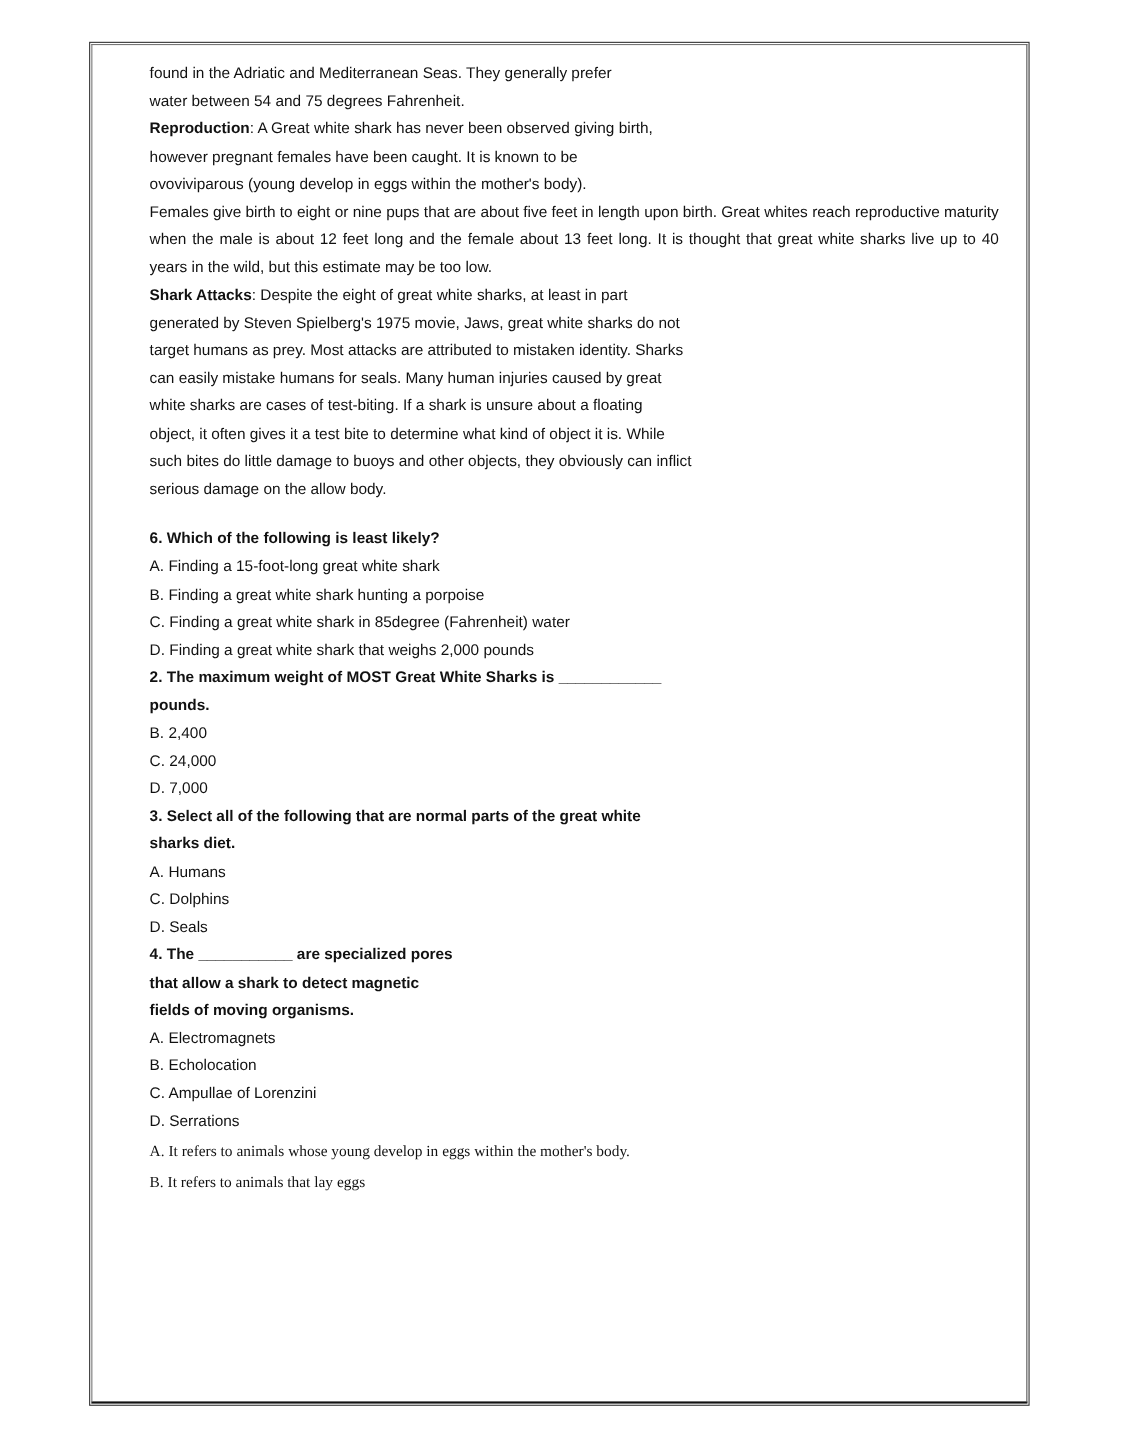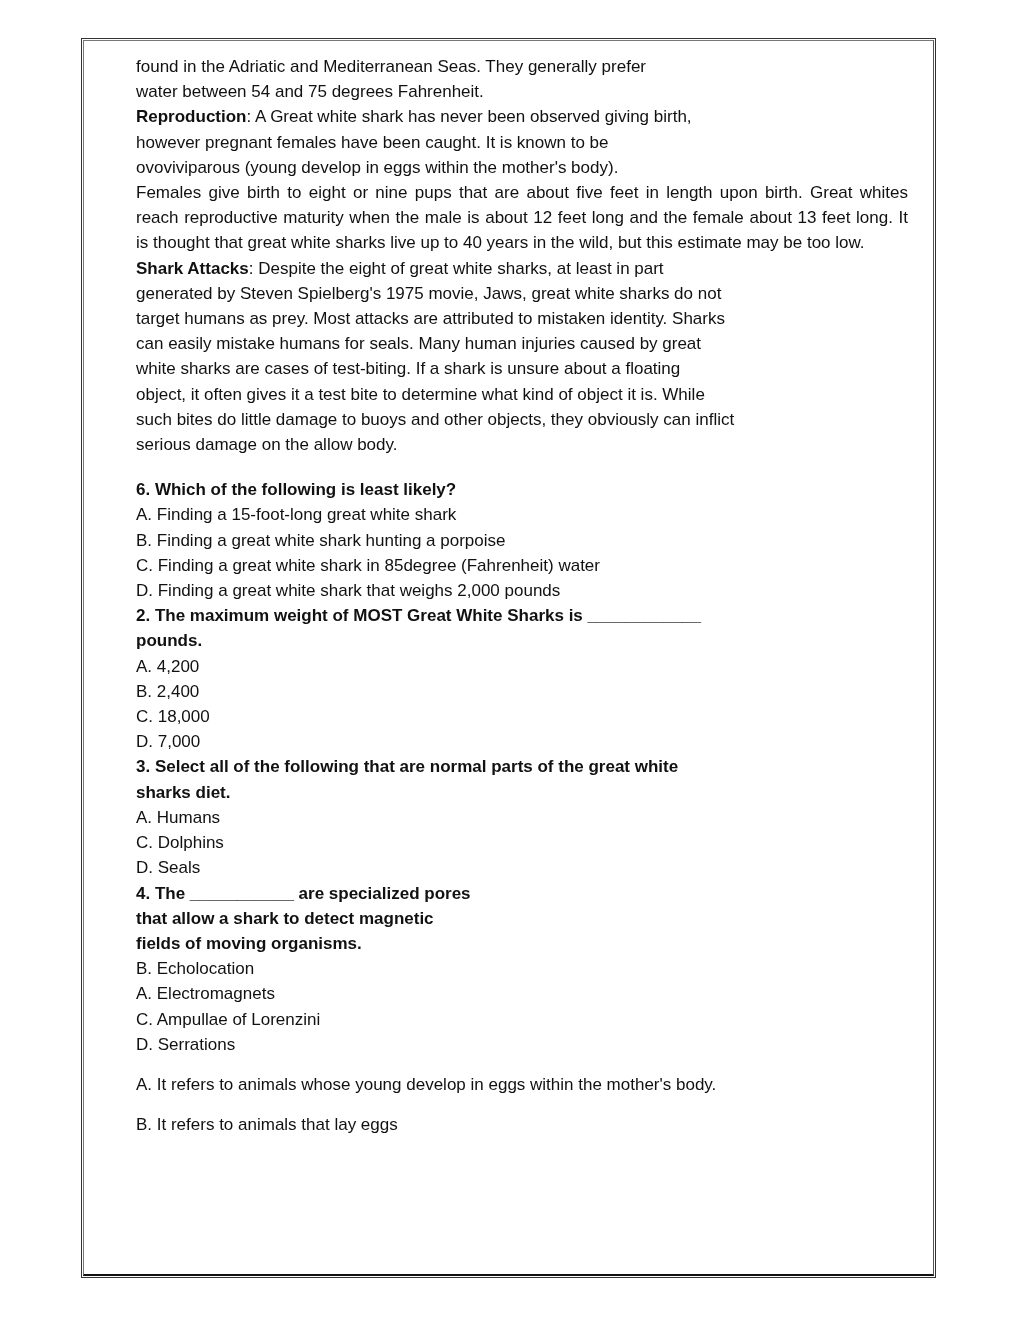--- a/index.html
+++ b/index.html
@@ -7,29 +7,29 @@
   .frame {
     position: absolute; left: 81px; top: 38px; width: 855px; height: 1240px;
     border: 1px solid #333; box-sizing: border-box;
   }
   .frame::before {
     content: ""; position: absolute; left: 1px; top: 1px; right: 1px; bottom: 1px;
     border: 1px solid #777; border-bottom: 2px solid #111; border-right: 1px solid #555;
   }
   .content {
     position: absolute; left: 136px; top: 54px; width: 780px;
-    font-size: 17px; line-height: 25.2px;
+    font-size: 14px; line-height: 25.2px;
   }
   .line { white-space: nowrap; }
   .justify { text-align: justify; text-align-last: left; white-space: normal; width: 772px; }
   .b { font-weight: bold; }
   .gap { height: 20px; }
   .q { font-weight: bold; }
   .opt { }
-  .opt.tall { margin-top: 15px; margin-bottom: 3px; }
+  .opt.tall { margin-top: 3px; margin-bottom: 3px; font-family: Liberation Serif, serif; }
 </style>
 </head>
 <body>
 
 <div class="frame"></div>
 
 <div class="content">
   <div>
     <div class="line">found in the Adriatic and Mediterranean Seas. They generally prefer</div>
     <div class="line">water between 54 and 75 degrees Fahrenheit.</div>
@@ -55,40 +55,39 @@
     <div class="line q">6. Which of the following is least likely?</div>
     <div class="line opt">A. Finding a 15-foot-long great white shark</div>
     <div class="line opt">B. Finding a great white shark hunting a porpoise</div>
     <div class="line opt">C. Finding a great white shark in 85degree (Fahrenheit) water</div>
     <div class="line opt">D. Finding a great white shark that weighs 2,000 pounds</div>
   </div>
 
   <div>
     <div class="line q">2. The maximum weight of MOST Great White Sharks is ____________</div>
     <div class="line q">pounds.</div>
-    <div class="line opt">A. 4,200</div>
     <div class="line opt">B. 2,400</div>
-    <div class="line opt">C. 18,000</div>
+    <div class="line opt">C. 24,000</div>
     <div class="line opt">D. 7,000</div>
   </div>
 
   <div>
     <div class="line q">3. Select all of the following that are normal parts of the great white</div>
     <div class="line q">sharks diet.</div>
     <div class="line opt">A. Humans</div>
     <div class="line opt">C. Dolphins</div>
     <div class="line opt">D. Seals</div>
   </div>
 
   <div>
     <div class="line q">4. The ___________ are specialized pores</div>
     <div class="line q">that allow a shark to detect magnetic</div>
     <div class="line q">fields of moving organisms.</div>
+    <div class="line opt">A. Electromagnets</div>
     <div class="line opt">B. Echolocation</div>
-    <div class="line opt">A. Electromagnets</div>
     <div class="line opt">C. Ampullae of Lorenzini</div>
     <div class="line opt">D. Serrations</div>
   </div>
 
   <div>
     <div class="line opt tall">A. It refers to animals whose young develop in eggs within the mother's body.</div>
     <div class="line opt tall">B. It refers to animals that lay eggs</div>
   </div>
 </div>
 

